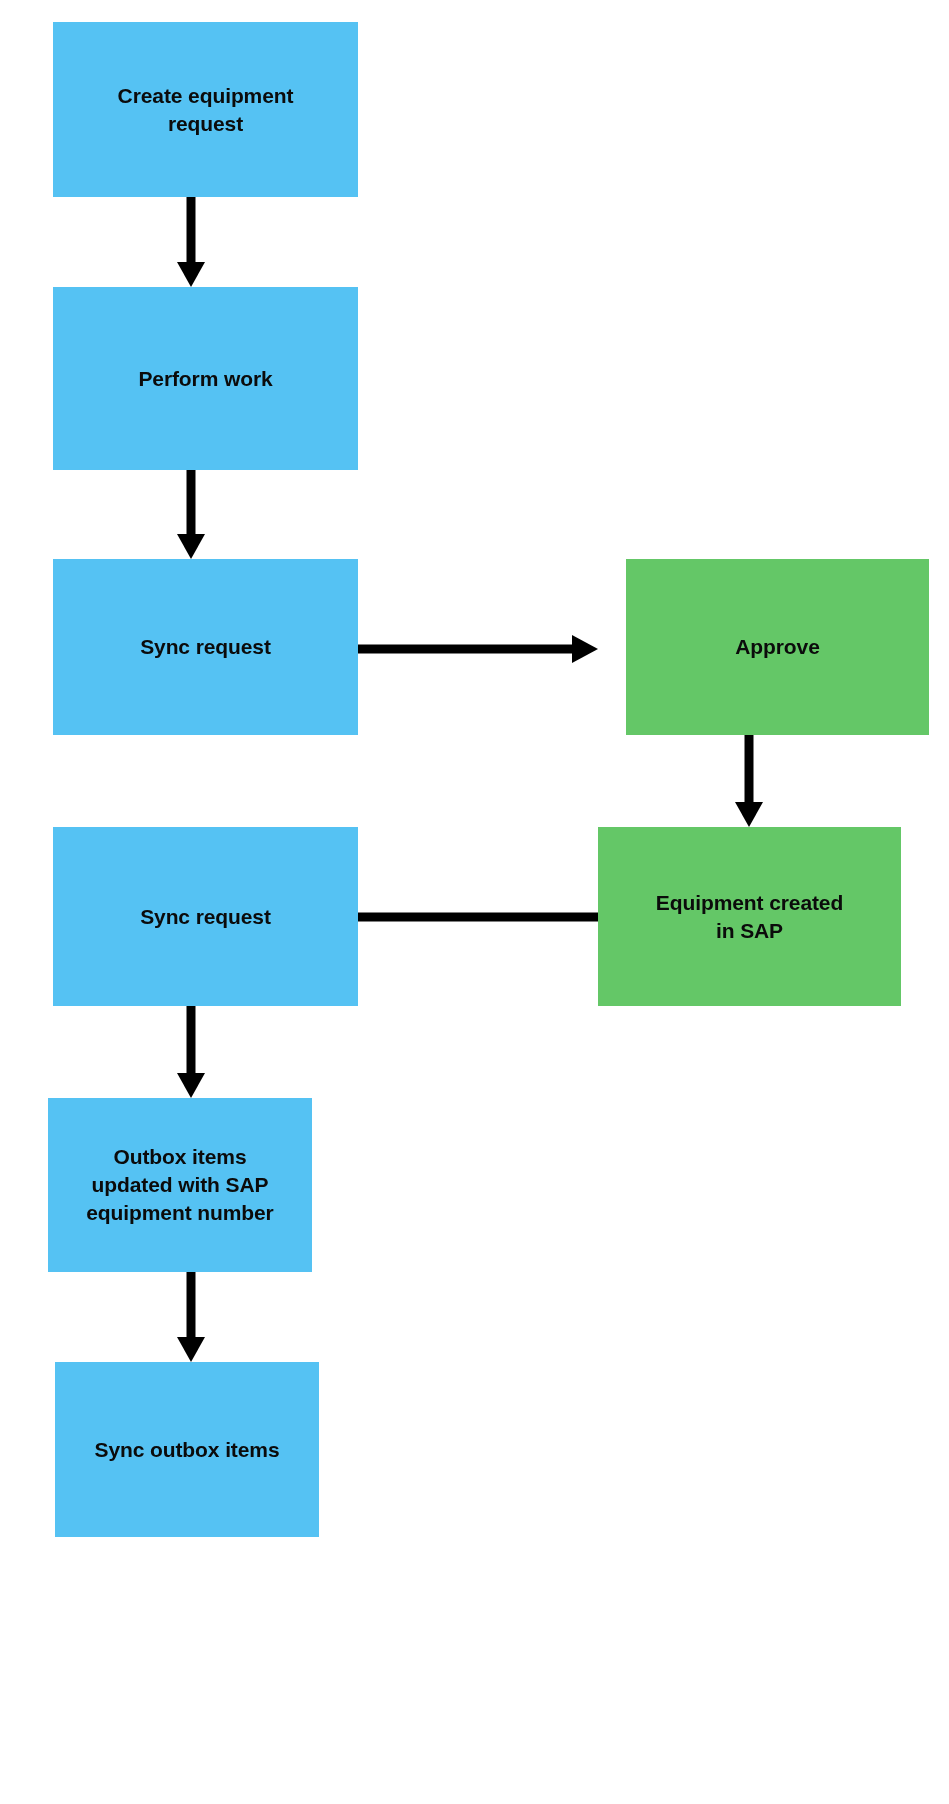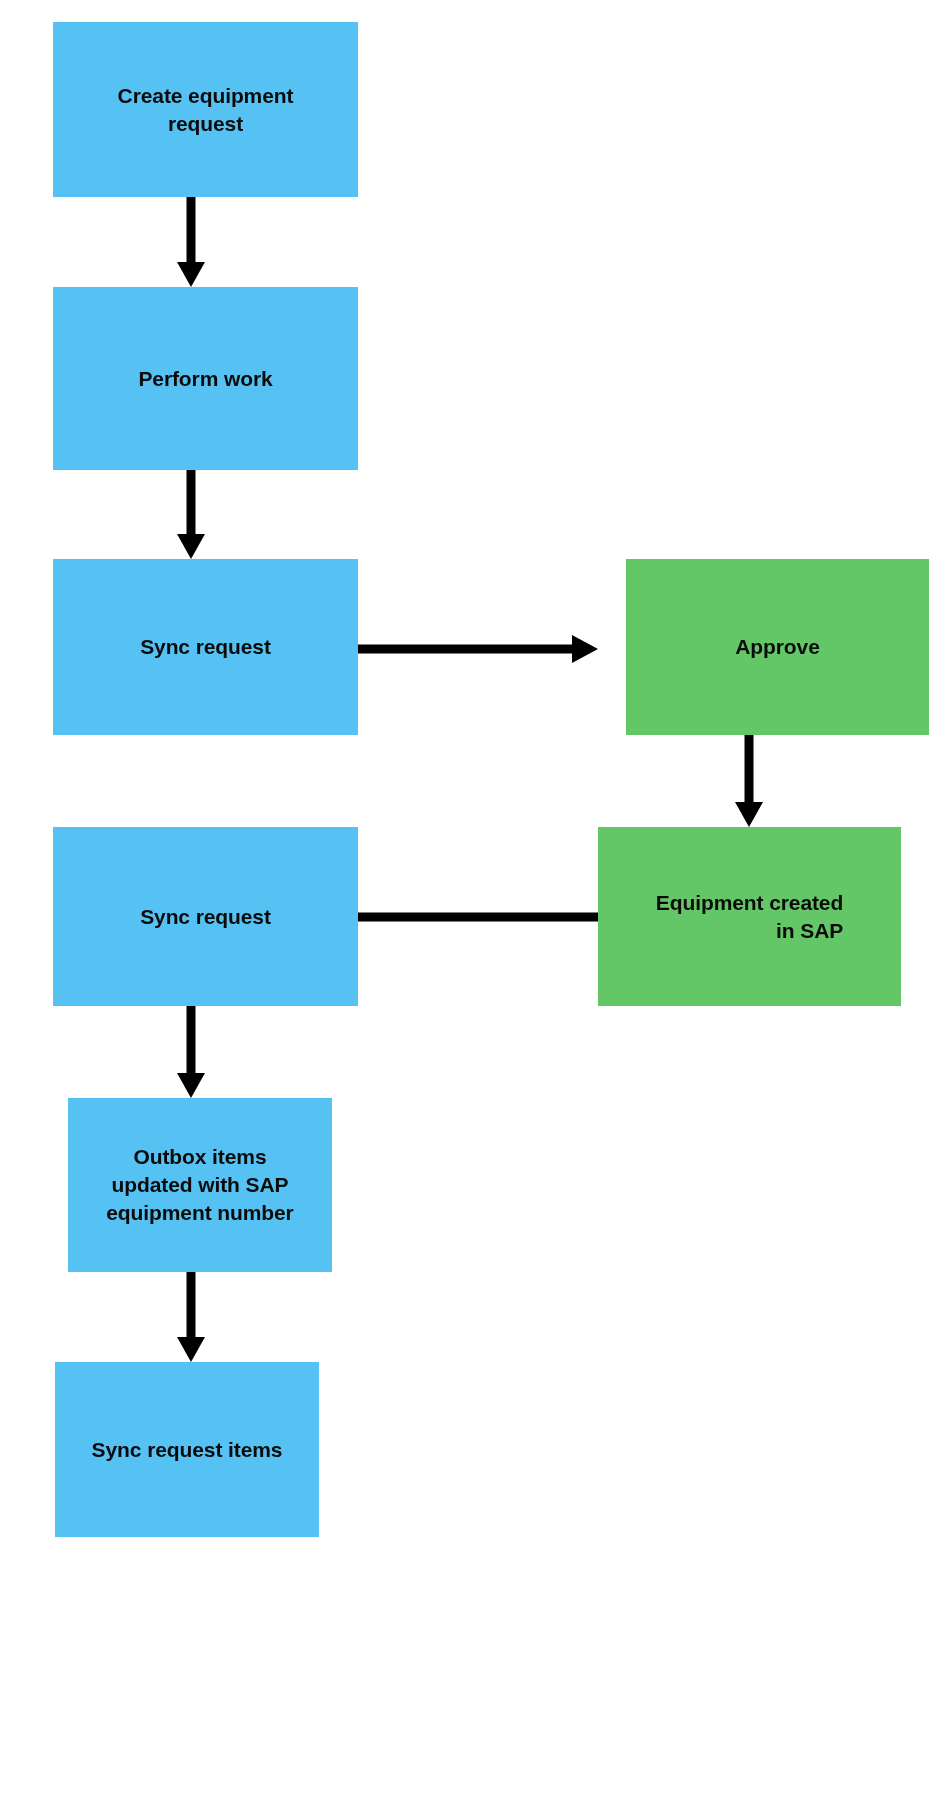--- a/index.html
+++ b/index.html
@@ -103,28 +103,28 @@
   </div>
 
   <div class="node" style="left: 598px; top: 559px; width: 303px; height: 176px; background: rgb(100, 199, 103); margin-left: 28px;">
     <span class="node-label">Approve</span>
   </div>
 
   <div class="node" style="left: 53px; top: 827px; width: 305px; height: 179px; background: rgb(85, 194, 243);">
     <span class="node-label">Sync request</span>
   </div>
 
-  <div class="node" style="left: 598px; top: 827px; width: 303px; height: 179px; background: rgb(100, 199, 103); text-align: right;">
+  <div class="node" style="left: 598px; top: 827px; width: 303px; height: 179px; background: rgb(100, 199, 103);">
     <span class="node-label">Equipment created
 in SAP</span>
   </div>
 
-  <div class="node" style="left: 48px; top: 1098px; width: 264px; height: 174px; background: rgb(85, 194, 243); margin-left: 20px;">
+  <div class="node" style="left: 48px; top: 1098px; width: 264px; height: 174px; background: rgb(85, 194, 243);">
     <span class="node-label">Outbox items
 updated with SAP
 equipment number</span>
   </div>
 
   <div class="node" style="left: 55px; top: 1362px; width: 264px; height: 175px; background: rgb(85, 194, 243);">
-    <span class="node-label">Sync request items</span>
+    <span class="node-label">Sync outbox items</span>
   </div>
 
 </div>
 
 </body></html>

